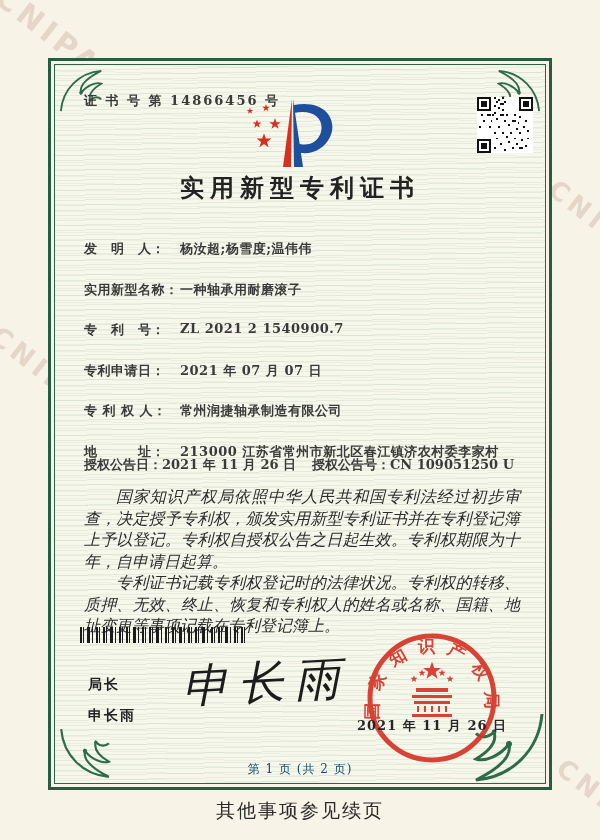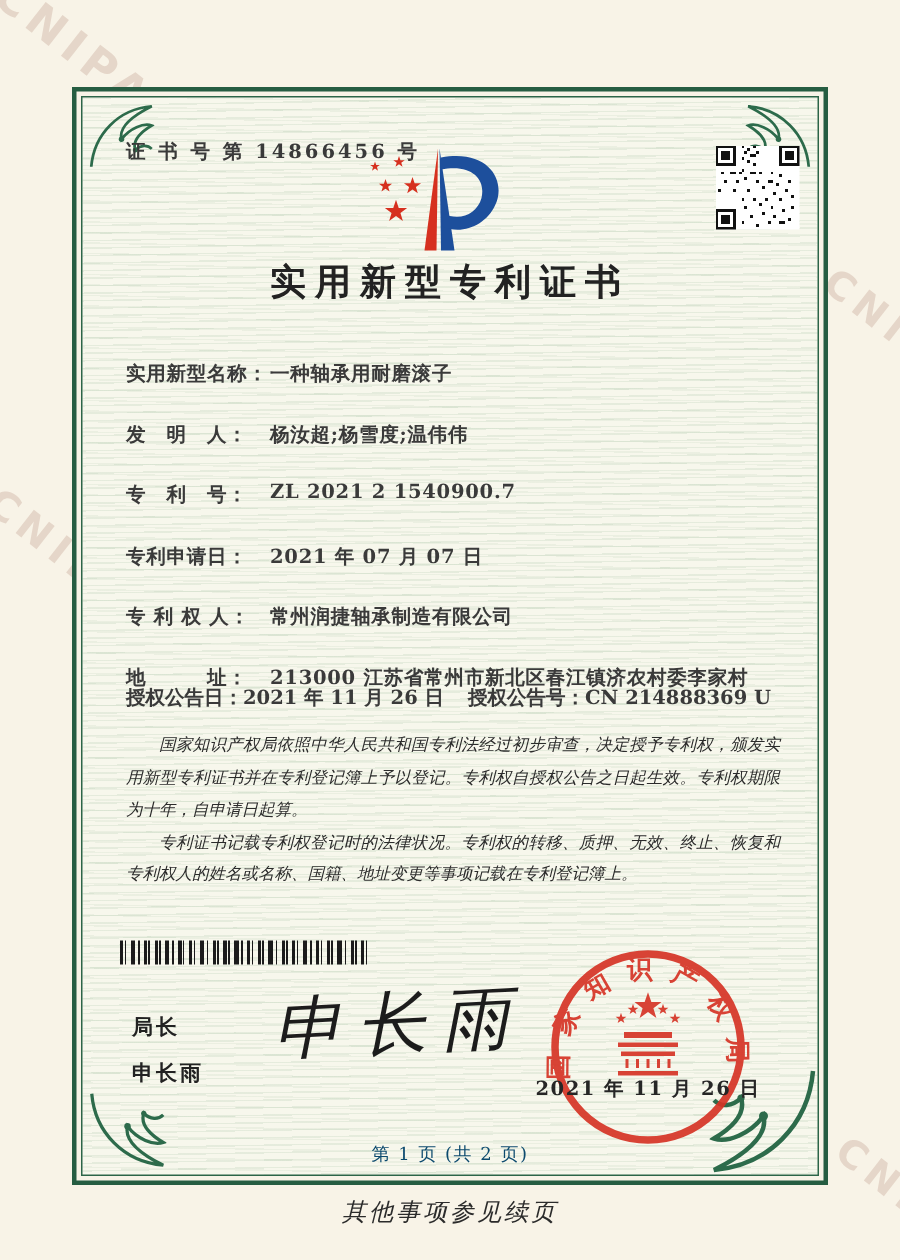--- a/index.html
+++ b/index.html
@@ -46,21 +46,21 @@
     font-size:24px;font-weight:700;letter-spacing:6px;color:#222;
   }
   .fields{position:absolute;left:84px;top:240px;width:440px;}
   .row{display:flex;margin-bottom:22.5px;font-size:13px;font-weight:600;color:#3a3a3a;letter-spacing:0.5px;}
   .row .lab{width:96px;flex:none;}
   .row .val{flex:1;}
   .grant{position:absolute;left:84px;top:456px;width:450px;display:flex;font-size:13px;font-weight:600;color:#3a3a3a;}
   .grant .g-left{width:228px;flex:none;}
   .body-text{
     position:absolute;left:84px;top:486px;width:436px;
-    font-size:11px;line-height:21.5px;font-style:italic;color:#2b2b2b;
+    font-size:16px;line-height:21.5px;font-style:italic;color:#2b2b2b;
     text-align:justify;
   }
   .body-text p{margin:0;text-indent:2em;}
   .barcode{
     position:absolute;left:80px;top:627px;width:166px;height:16px;
     background:repeating-linear-gradient(90deg,
       #1b1b1b 0 2px,transparent 2px 3px,
       #1b1b1b 3px 4px,transparent 4px 7px,
       #1b1b1b 7px 10px,transparent 10px 12px,
       #1b1b1b 12px 13px,transparent 13px 16px,
@@ -75,21 +75,21 @@
     transform:rotate(-3deg);font-family:"DejaVu Serif",serif;
   }
   .seal{position:absolute;left:362px;top:628px;}
   .seal-date{
     position:absolute;left:352px;top:717px;width:160px;text-align:center;
     font-size:13px;font-weight:700;color:#262626;letter-spacing:1px;
   }
   .page-info{position:absolute;left:0;top:761px;width:100%;text-align:center;font-size:12px;color:#0c4a6e;letter-spacing:1px;}
   .footer-note{
     position:absolute;left:0;top:798px;width:100%;text-align:center;
-    font-size:16px;font-style:italic;color:#2b2b2b;letter-spacing:2px;
+    font-size:19px;color:#2b2b2b;letter-spacing:2px;
   }
 </style>
 </head>
 <body>
 
 <div class="page">
 
   <svg width="0" height="0" style="position:absolute" aria-hidden="true">
     <defs>
       <path id="star-shape" d="M0,-10 L2.35,-3.09 9.51,-3.09 3.8,1.18 5.88,8.09 0,3.82 -5.88,8.09 -3.8,1.18 -9.51,-3.09 -2.35,-3.09 Z"></path>
@@ -198,26 +198,26 @@
       <rect x="18" y="26" width="1" height="1"></rect>
         <rect x="22" y="26" width="2" height="1"></rect>
         <rect x="26" y="21" width="1" height="1"></rect>
     </g>
   </svg>
 
   <div class="title">实用新型专利证书</div>
 
   <div class="fields">
     <div class="row">
+      <span class="lab">发　明　人：</span>
+      <span class="val">杨汝超;杨雪度;温伟伟</span>
+    </div>
+    <div class="row">
       <span class="lab">实用新型名称：</span>
       <span class="val">一种轴承用耐磨滚子</span>
-    </div>
-    <div class="row">
-      <span class="lab">发　明　人：</span>
-      <span class="val">杨汝超;杨雪度;温伟伟</span>
     </div>
     <div class="row">
       <span class="lab">专　利　号：</span>
       <span class="val">ZL 2021 2 1540900.7</span>
     </div>
     <div class="row">
       <span class="lab">专利申请日：</span>
       <span class="val">2021 年 07 月 07 日</span>
     </div>
     <div class="row">
@@ -228,21 +228,21 @@
       <span class="lab">地　　　址：</span>
       <span class="val">213000  江苏省常州市新北区春江镇济农村委李家村</span>
     </div>
   </div>
 
   <div class="grant">
     <div class="g-left">
       <span>授权公告日：</span><span>2021 年 11 月 26 日</span>
     </div>
     <div class="g-right">
-      <span>授权公告号：</span><span>CN 214888369 U</span>
+      <span>授权公告号：</span><span>CN 109051250 U</span>
     </div>
   </div>
 
   <div class="body-text">
     <p>国家知识产权局依照中华人民共和国专利法经过初步审查，决定授予专利权，颁发实用新型专利证书并在专利登记簿上予以登记。专利权自授权公告之日起生效。专利权期限为十年，自申请日起算。</p>
     <p>专利证书记载专利权登记时的法律状况。专利权的转移、质押、无效、终止、恢复和专利权人的姓名或名称、国籍、地址变更等事项记载在专利登记簿上。</p>
   </div>
 
   <div class="barcode"></div>
 

